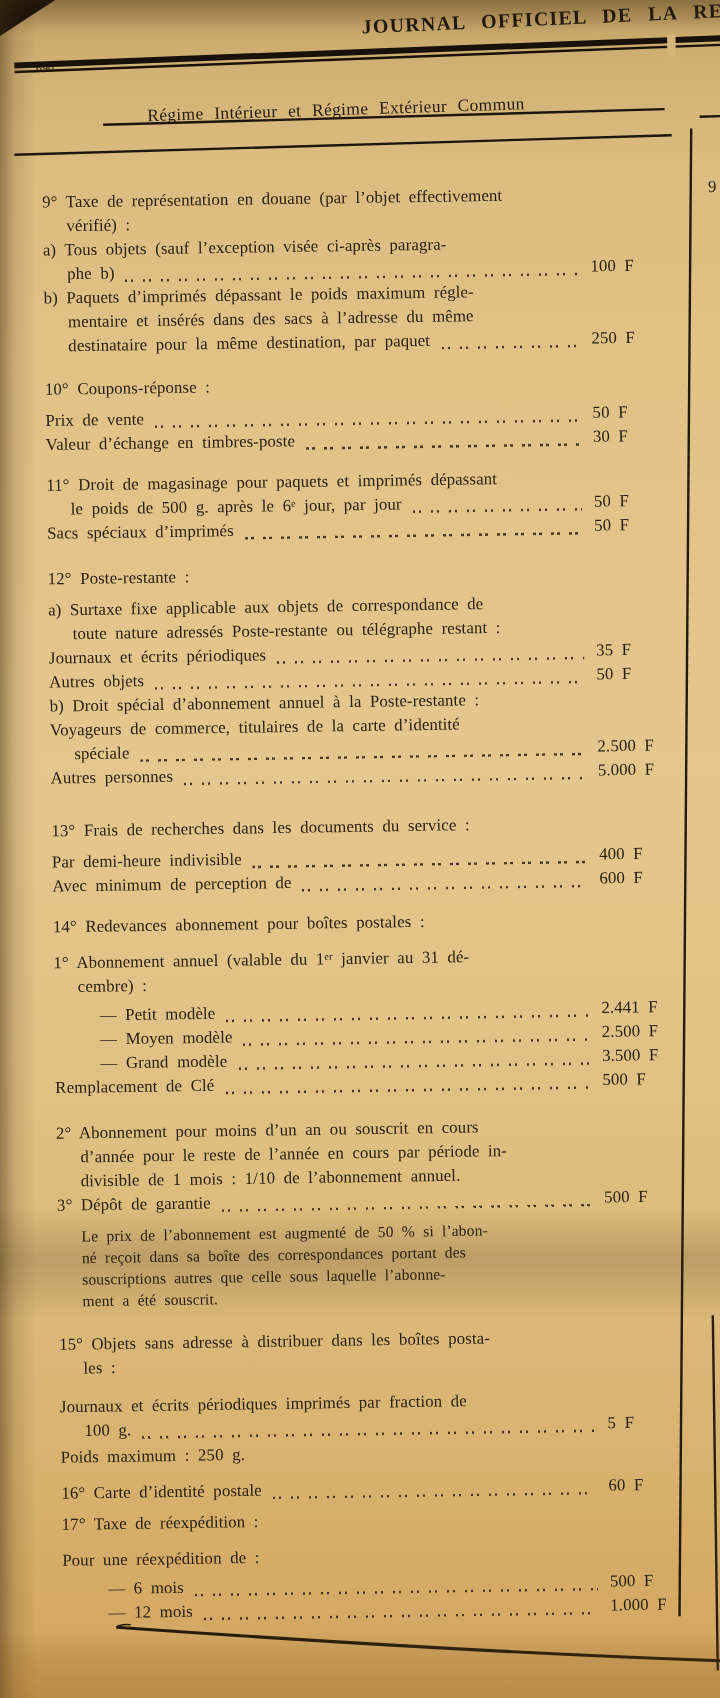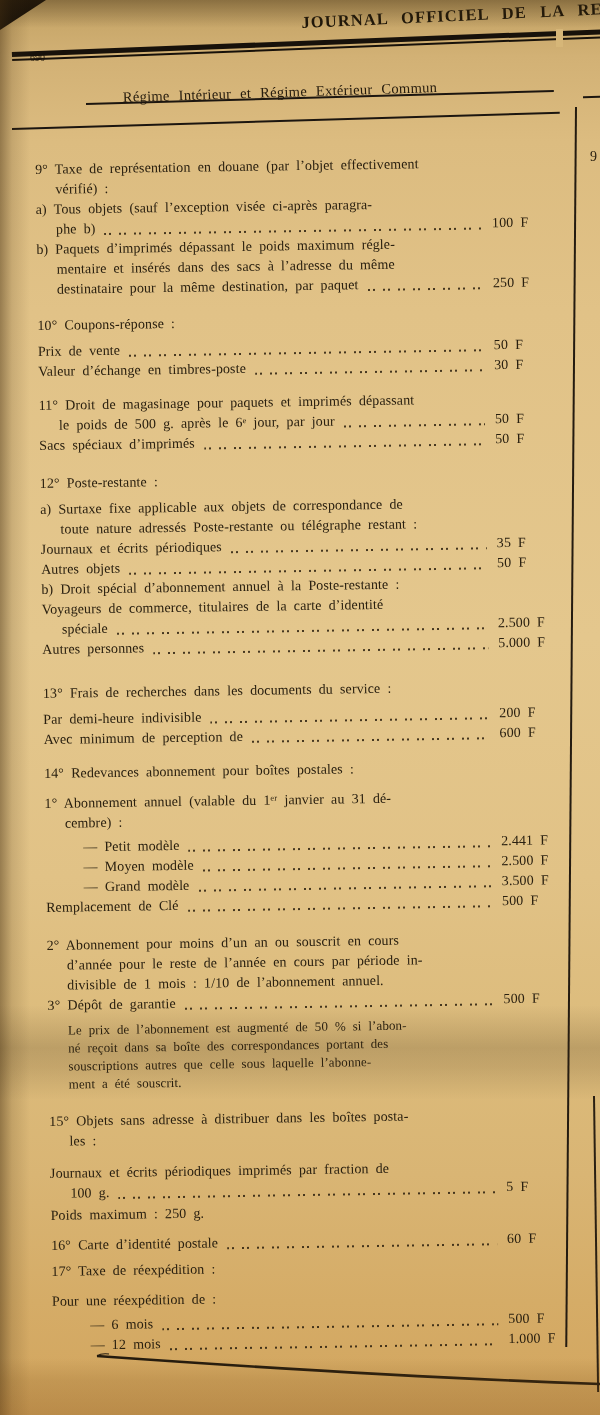--- a/index.html
+++ b/index.html
@@ -180,21 +180,21 @@
           <span class="price">5.000 F</span>
         </div>
       </div>
       <div class="block" style="margin-top: 24px;">
         <div class="line ind0">
           <span class="lbl">13° Frais de recherches dans les documents du service :</span>
         </div>
         <div class="line ind0" style="margin-top: 6px;">
           <span class="lbl">Par demi-heure indivisible</span>
           <span class="leader"></span>
-          <span class="price">200 F</span>
+          <span class="price">400 F</span>
         </div>
         <div class="line ind0">
           <span class="lbl">Avec minimum de perception de</span>
           <span class="leader"></span>
           <span class="price">600 F</span>
         </div>
       </div>
       <div class="block" style="margin-top: 14px;">
         <div class="line ind0">
           <span class="lbl">14° Redevances abonnement pour boîtes postales :</span>

